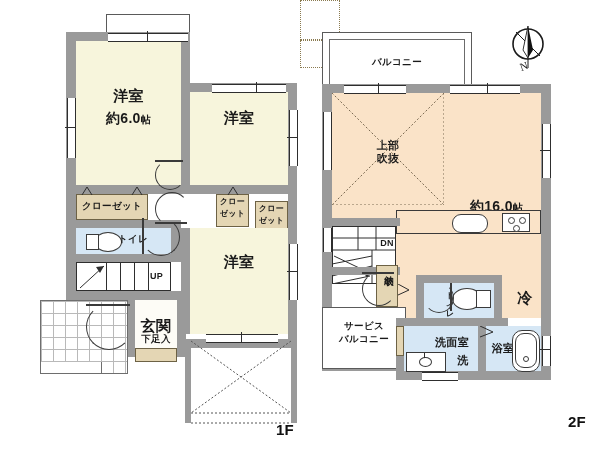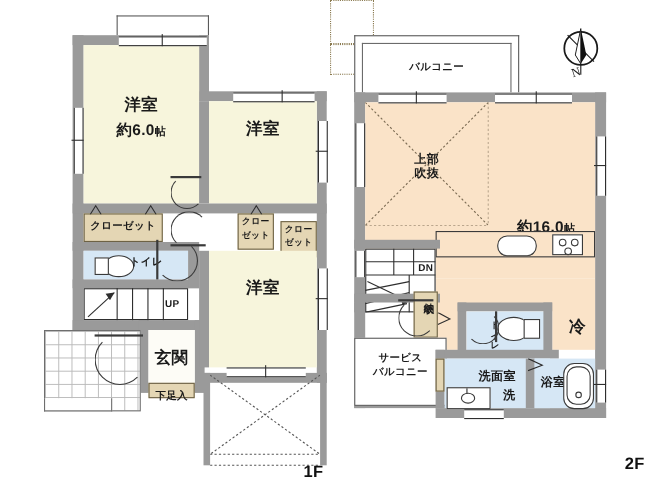--- a/index.html
+++ b/index.html
@@ -176,21 +176,21 @@
       <svg viewBox="0 0 40 29" preserveAspectRatio="none">
         <line x1="4" y1="26" x2="28" y2="4" stroke="#2e2e2e" stroke-width="1"></line>
         <polygon points="28,4 20,5 24,11" fill="#2e2e2e"></polygon>
       </svg>
     </div>
     <div class="lbl lbl-dn" style="left:150px;top:271px;width:26px;text-align:left;">UP</div>
 
     <div class="ab fl-hall" style="left:135px;top:300px;width:42px;height:48px;"></div>
     <div class="lbl lbl-room" style="left:133px;top:318px;width:46px;">玄関</div>
     <div class="ab fl-closet" style="left:135px;top:348px;width:42px;height:14px;border:1.1px solid #6d6245;"></div>
-    <div class="lbl lbl-sm" style="left:133px;top:356px;width:46px;font-family:Liberation Serif, serif;">下足入</div>
+    <div class="lbl lbl-sm" style="left:133px;top:334px;width:46px;font-family:Liberation Serif, serif;">下足入</div>
 
     <div class="tilegrid" style="left:40px;top:300px;width:86px;height:72px;"></div>
     <div class="ab" style="left:40px;top:362px;width:62px;height:12px;background:#ffffff;border:1.2px solid #6e6e6e;border-top:none;"></div>
 
     <div class="swing" style="left:86px;top:304px;width:44px;height:44px;border-color:transparent;border-left-color:#3a3a3a;border-bottom-color:#3a3a3a;"></div>
     <div class="doorleaf" style="left:86px;top:304px;width:44px;height:1.6px;"></div>
 
     <div class="ab fl-tatami" style="left:190px;top:228px;width:98px;height:106px;"></div>
     <div class="ab wall" style="left:181px;top:228px;width:9px;height:106px;"></div>
     <div class="lbl lbl-room" style="left:190px;top:254px;width:98px;">洋室</div>

